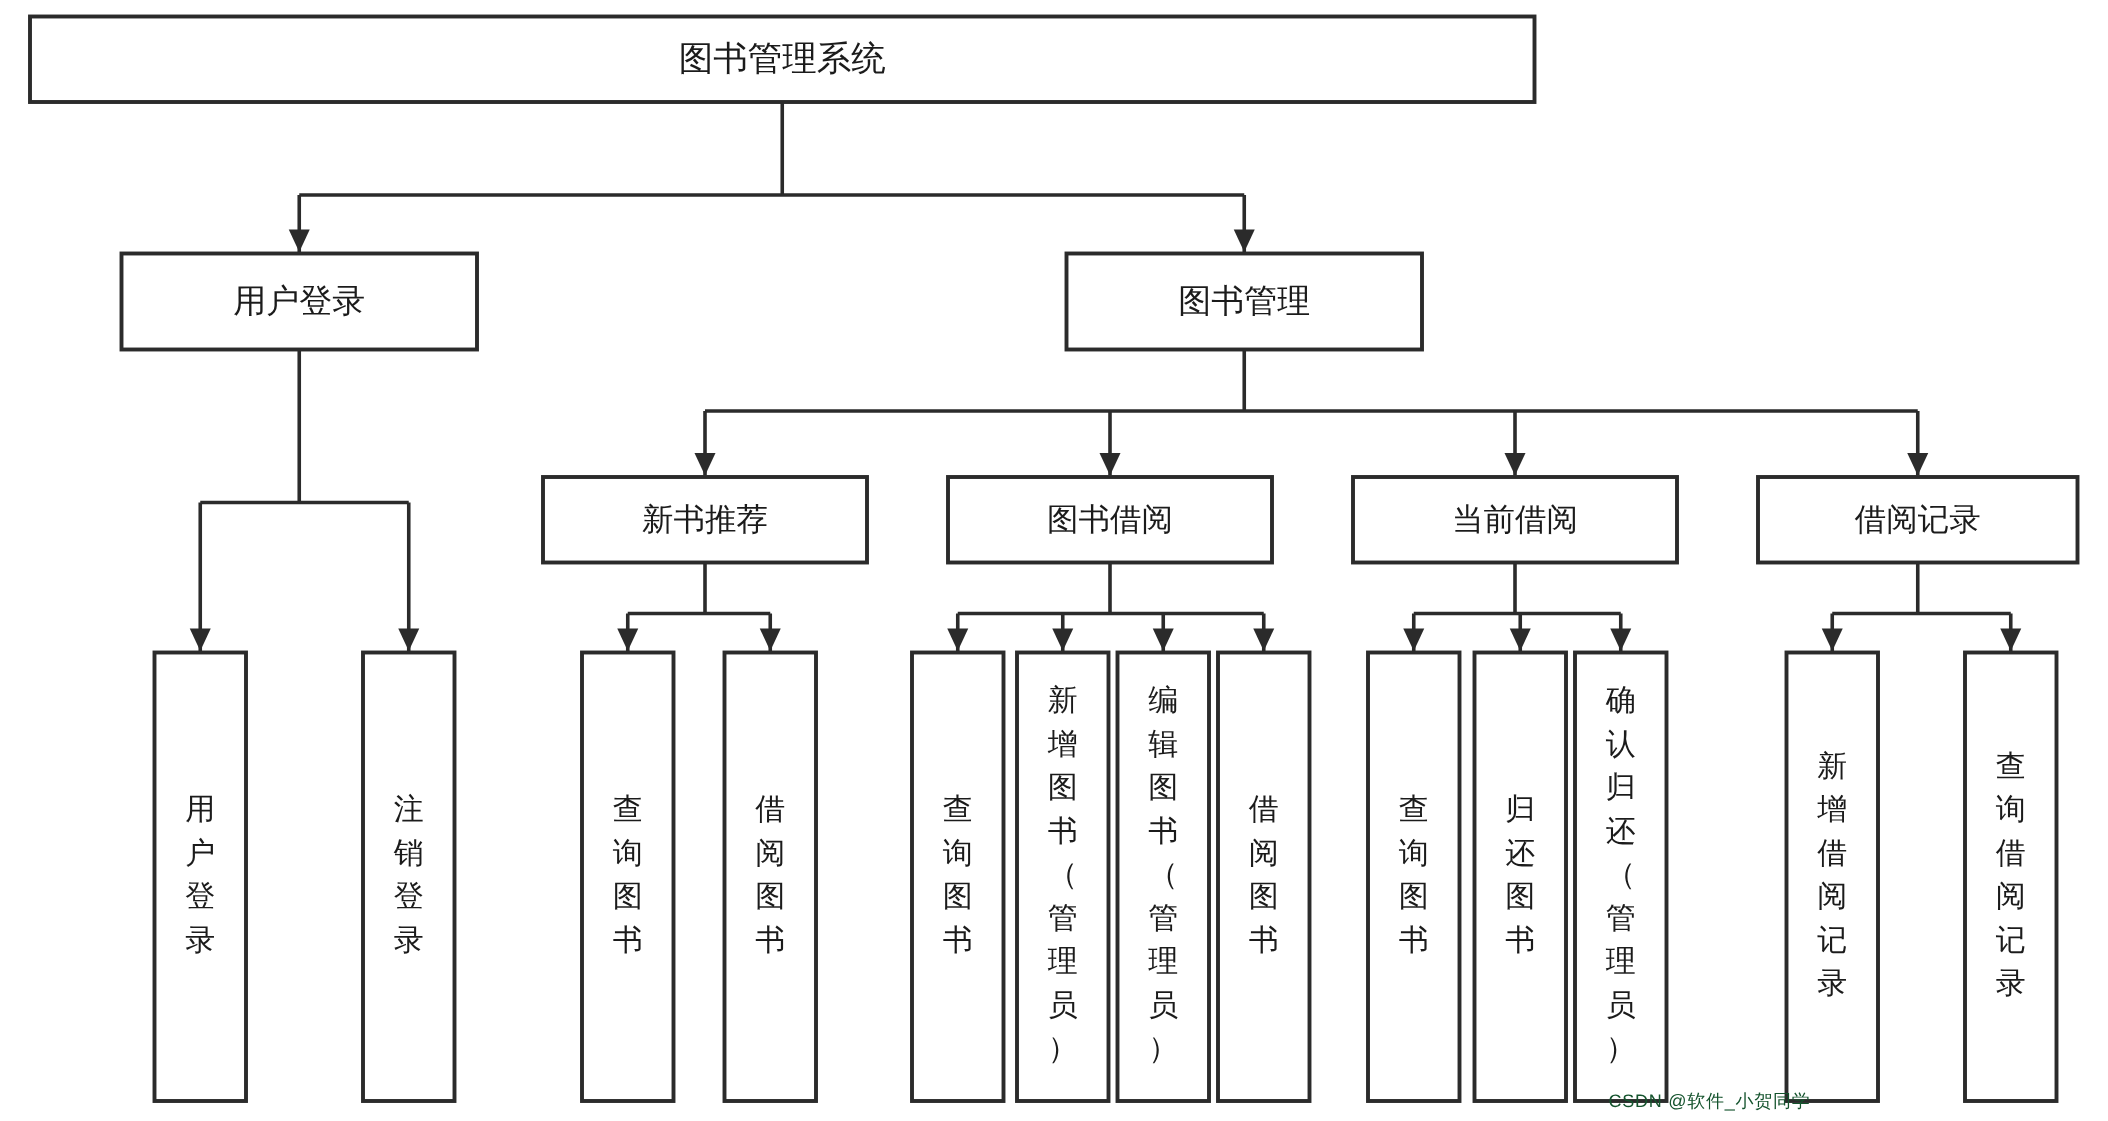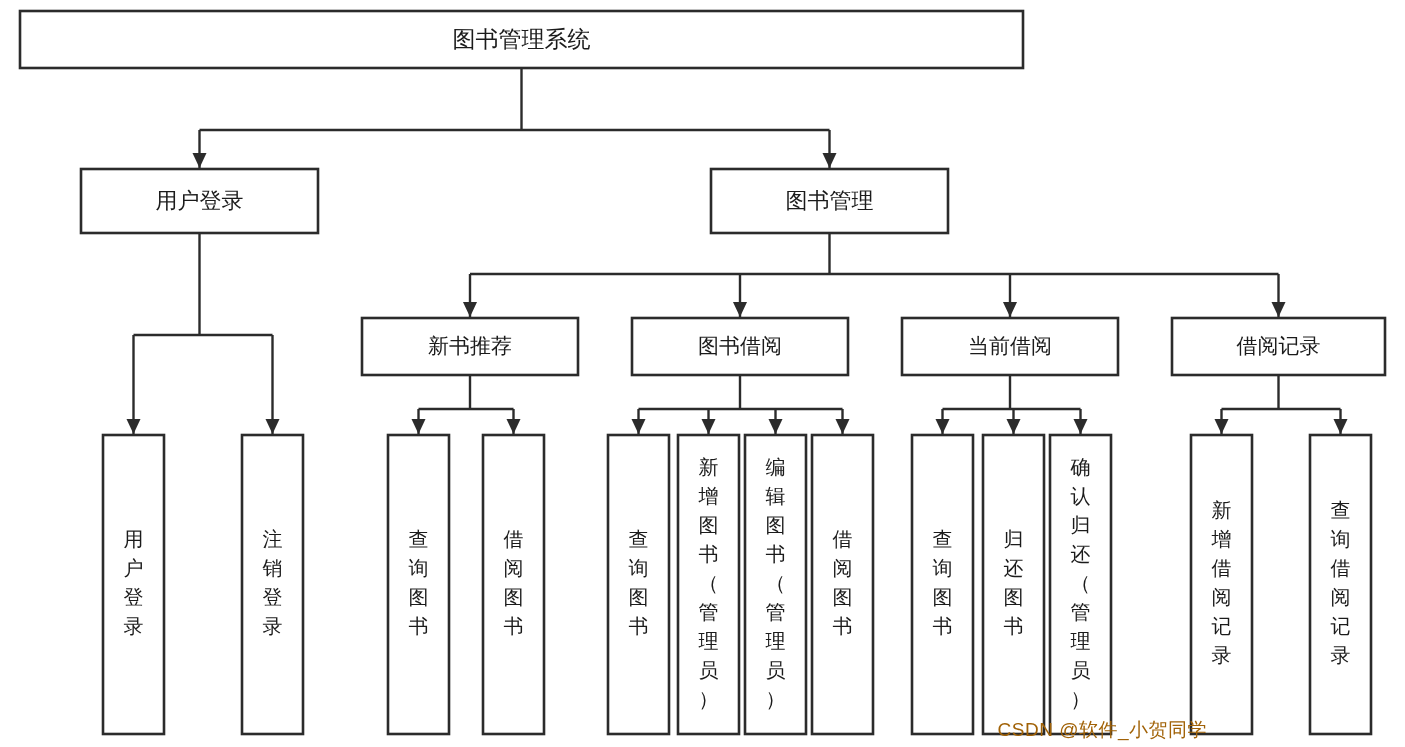--- a/index.html
+++ b/index.html
@@ -22,22 +22,22 @@
   .lbl-l1{font-size:23px;}
   .lbl-l2{font-size:22px;}
   .lbl-l3{font-size:21px;}
   .lbl-leaf{font-size:20px;}
   .link{stroke:#2b2b2b;stroke-width:2.4;fill:none;stroke-linecap:butt;}
   .arrow-head{fill:#2b2b2b;stroke:none;}
   .watermark{
     position:absolute;
     right:8px;bottom:4px;
     font-family:"Liberation Sans","DejaVu Sans",sans-serif;
-    font-size:19px;
-    color:#a16207;
+    font-size:12px;
+    color:#14532d;
     white-space:nowrap;
     letter-spacing:0.5px;
     user-select:none;
   }
 </style>
 </head>
 <body>
 
 <div id="stage">
   <svg id="tree-svg" width="1405" height="747" xmlns="http://www.w3.org/2000/svg">

